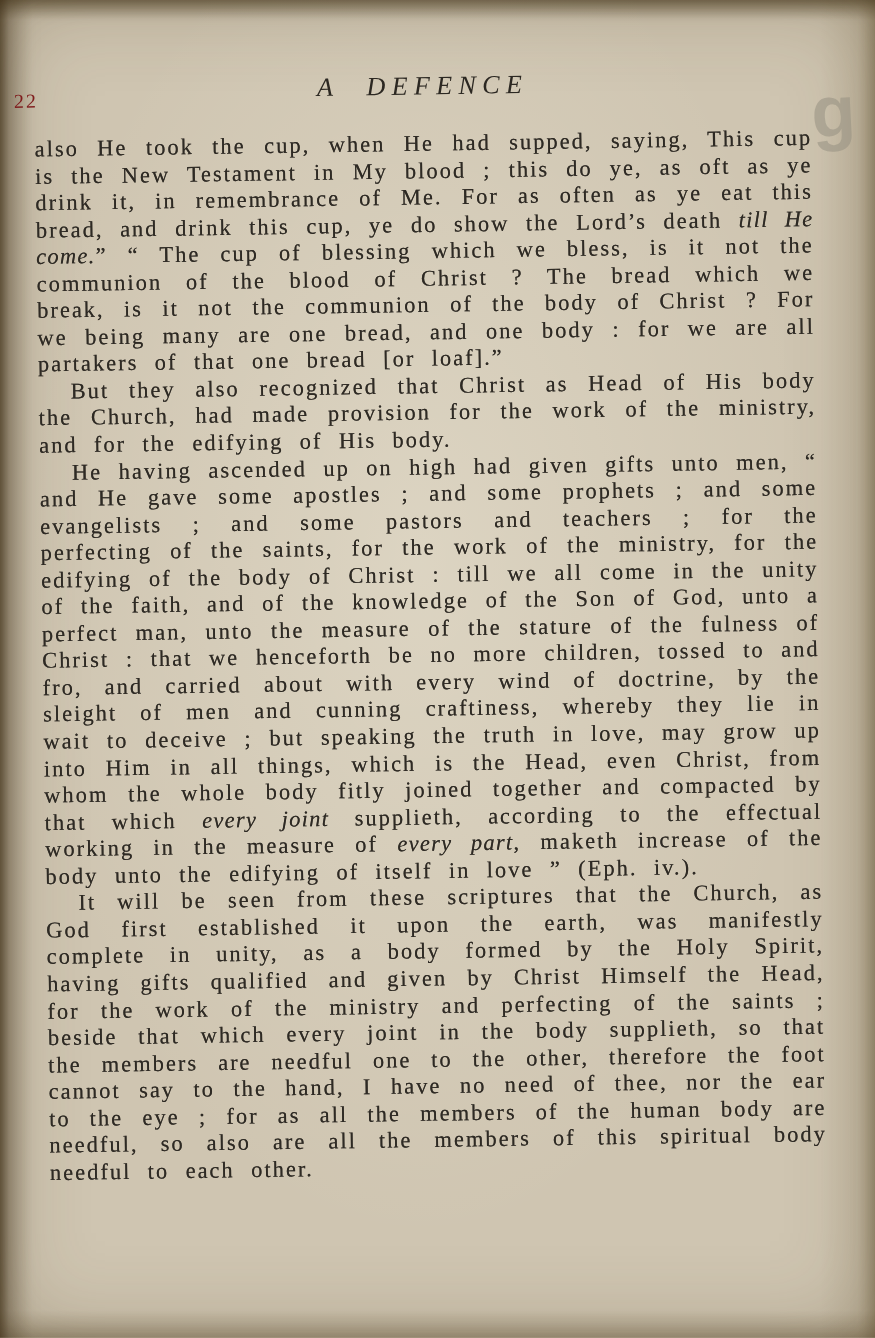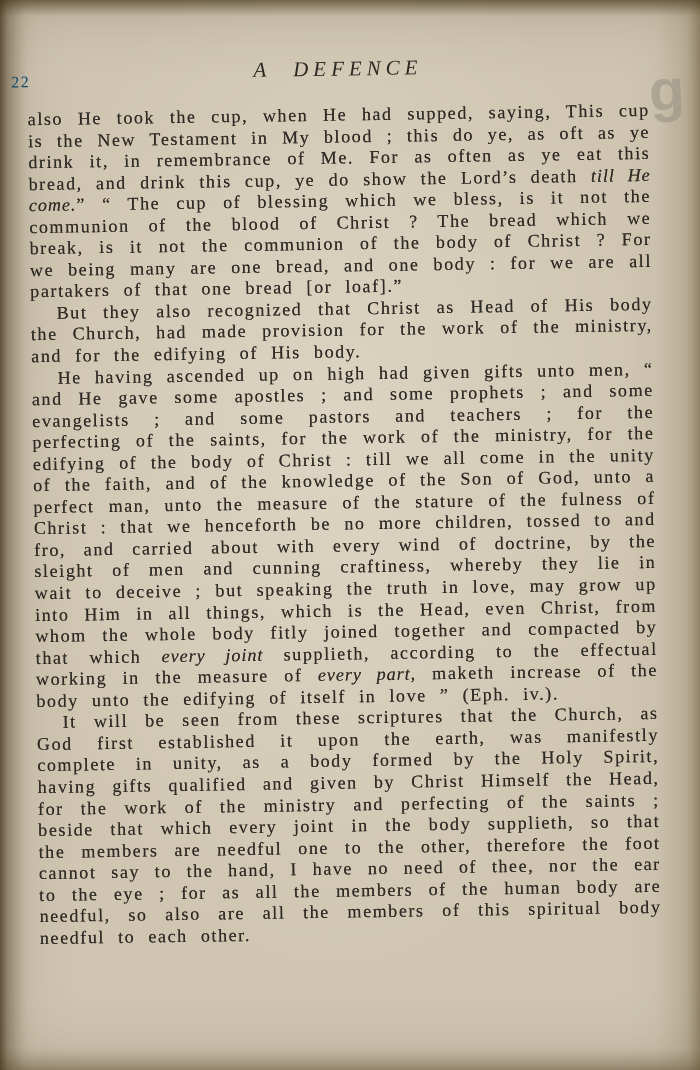--- a/index.html
+++ b/index.html
@@ -53,21 +53,21 @@
   .header-row {
     position: relative;
     height: 52px;
   }
   .pagenum {
     position: absolute;
     left: -16px;
     top: 16px;
     font-size: 16px;
     letter-spacing: 1.5px;
-    color: #0c4a6e;
+    color: #7f1d1d;
     text-align: center;
   }
   .running-title {
     display: block;
     text-align: center;
     font-style: italic;
     font-size: 21px;
     letter-spacing: 5px;
     word-spacing: 12px;
     padding-top: 4px;

